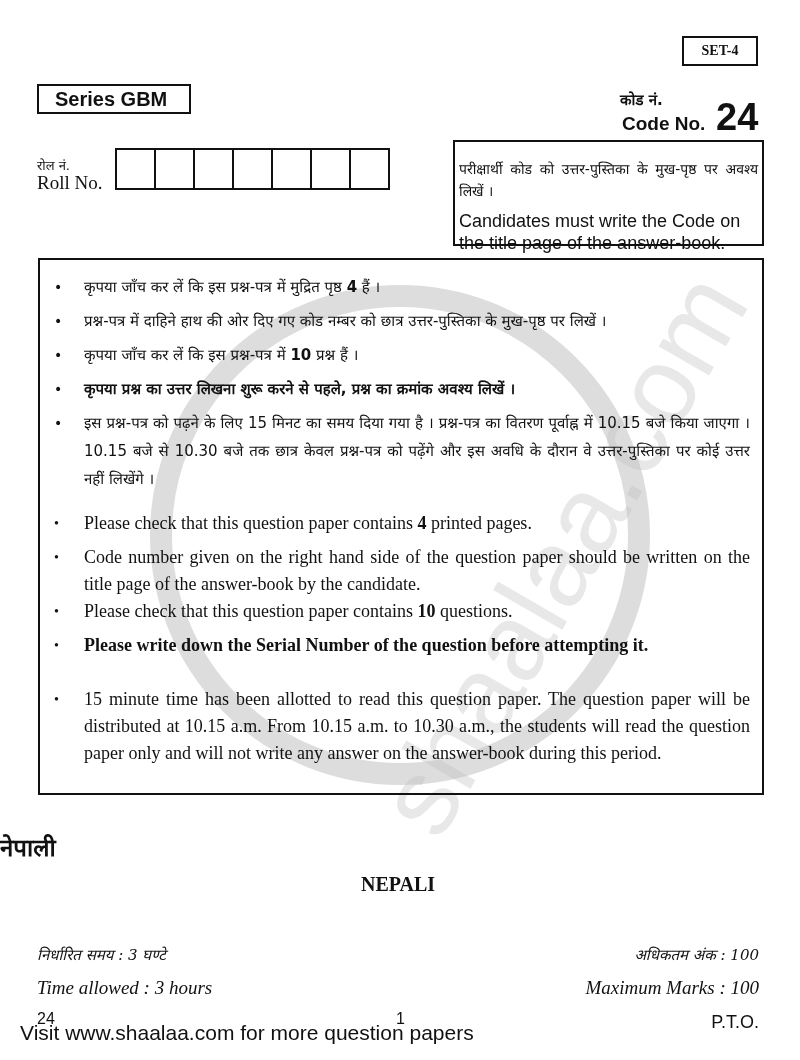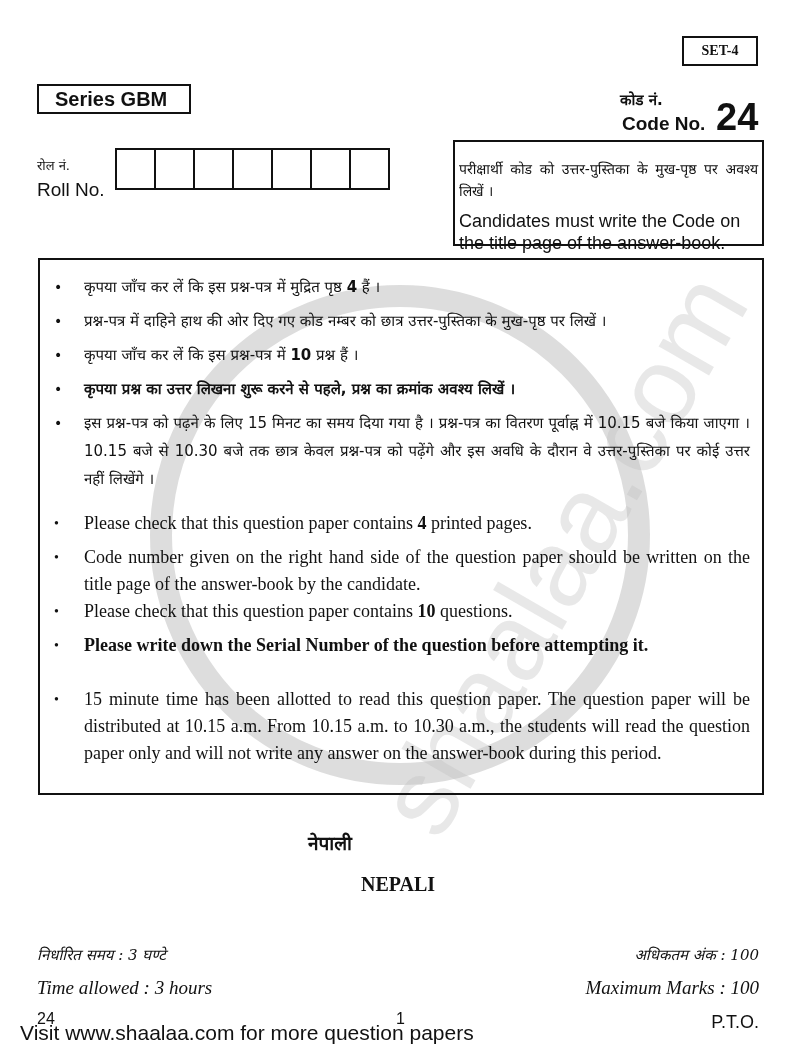--- a/index.html
+++ b/index.html
@@ -7,40 +7,40 @@
   .abs { position:absolute; }
 
   #set-badge { left:682px; top:36px; width:76px; height:30px; border:2px solid #111; box-sizing:border-box; font-family:"Liberation Serif", serif; font-weight:bold; font-size:14px; line-height:26px; text-align:center; }
   #series-badge { left:37px; top:84px; width:154px; height:30px; border:2px solid #111; box-sizing:border-box; font-family:"Liberation Sans", sans-serif; font-weight:bold; font-size:20px; line-height:26px; padding-left:16px; }
 
   #code-hindi { left:620px; top:89px; font-family:"DejaVu Sans", sans-serif; font-weight:bold; font-size:15px; }
   #code-label { left:622px; top:113px; font-family:"Liberation Sans", sans-serif; font-weight:bold; font-size:19px; }
   #code-number { left:716px; top:98px; font-family:"Liberation Sans", sans-serif; font-weight:bold; font-size:38px; line-height:38px; }
 
   #roll-hindi { left:37px; top:156px; font-family:"DejaVu Sans", sans-serif; font-size:13px; }
-  #roll-label { left:37px; top:179px; font-family:Liberation Sans, sans-serif; font-size:19px; }
+  #roll-label { left:37px; top:172px; font-family:Liberation Serif, serif; font-size:19px; }
   #roll-boxes { left:115px; top:148px; display:flex; }
   .roll-box { width:41px; height:42px; border:2px solid #111; box-sizing:border-box; margin-left:-2px; background:#fff; }
   .roll-box:first-child { margin-left:0; }
 
   #code-box { left:453px; top:140px; width:311px; height:106px; border:2px solid #111; box-sizing:border-box; padding:16px 4px 0 4px; }
   #code-box .hi { font-family:"DejaVu Sans", sans-serif; font-size:14px; line-height:22px; text-align:justify; }
   #code-box .en { font-family:"Liberation Sans", sans-serif; font-size:18px; line-height:22px; margin-top:8px; }
 
   #instruction-box { left:38px; top:258px; width:726px; height:537px; border:2px solid #111; box-sizing:border-box; }
   .inst { position:absolute; left:0; right:0; padding-left:44px; padding-right:12px; }
   .bullet { position:absolute; left:14px; font-size:14px; }
   .hi-text { font-family:"DejaVu Sans", sans-serif; font-size:15px; line-height:28px; text-align:justify; }
   .en-text { font-family:"Liberation Serif", serif; font-size:18px; line-height:27px; text-align:justify; }
   .b { font-weight:bold; }
 
   #watermark { left:150px; top:285px; width:500px; height:500px; border:22px solid rgba(180,180,180,0.45); border-radius:50%; box-sizing:border-box; pointer-events:none; }
   #watermark-text { left:250px; top:490px; transform:rotate(-60deg); transform-origin:center; font-family:"Liberation Sans", sans-serif; font-size:110px; color:rgba(190,190,190,0.35); pointer-events:none; white-space:nowrap; }
 
-  #subject-hindi { left:0; width:660px; top:830px; text-align:center; font-family:"DejaVu Sans", sans-serif; font-weight:bold; font-size:19px; }
+  #subject-hindi { left:0; width:660px; top:830px; font-family:"DejaVu Sans", sans-serif; font-weight:bold; font-size:24px; }
   #subject-english { left:0; width:796px; top:873px; text-align:center; font-family:"Liberation Serif", serif; font-weight:bold; font-size:20px; }
 
   #time-hindi { left:37px; top:944px; font-family:"DejaVu Serif", serif; font-style:italic; font-size:15px; }
   #time-english { left:37px; top:977px; font-family:"Liberation Serif", serif; font-style:italic; font-size:19px; }
   #marks-hindi { right:41px; top:944px; font-family:"DejaVu Serif", serif; font-style:italic; font-size:15px;margin-left:36px; }
   #marks-english { right:41px; top:977px; font-family:"Liberation Serif", serif; font-style:italic; font-size:19px;margin-left:20px; }
 
   #footer-code { left:37px; top:1010px; font-family:"Liberation Sans", sans-serif; font-size:16px; }
   #footer-page { left:396px; top:1010px; font-family:"Liberation Sans", sans-serif; font-size:16px; }
   #footer-pto { right:41px; top:1012px; font-family:"Liberation Sans", sans-serif; font-size:18px; }

